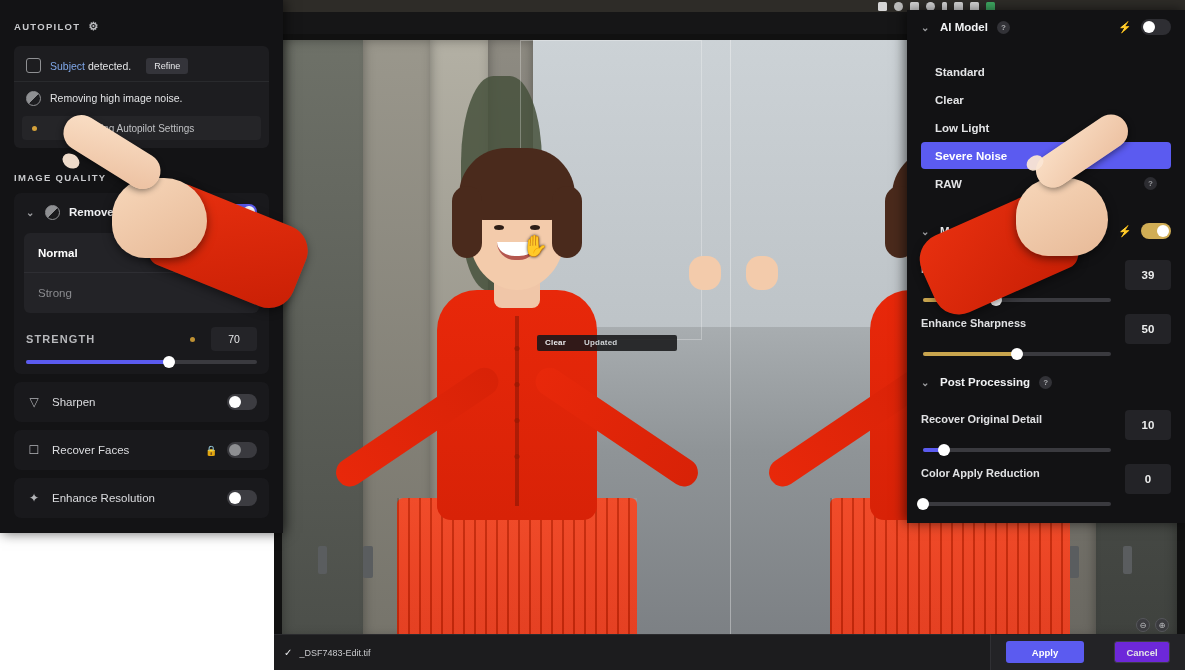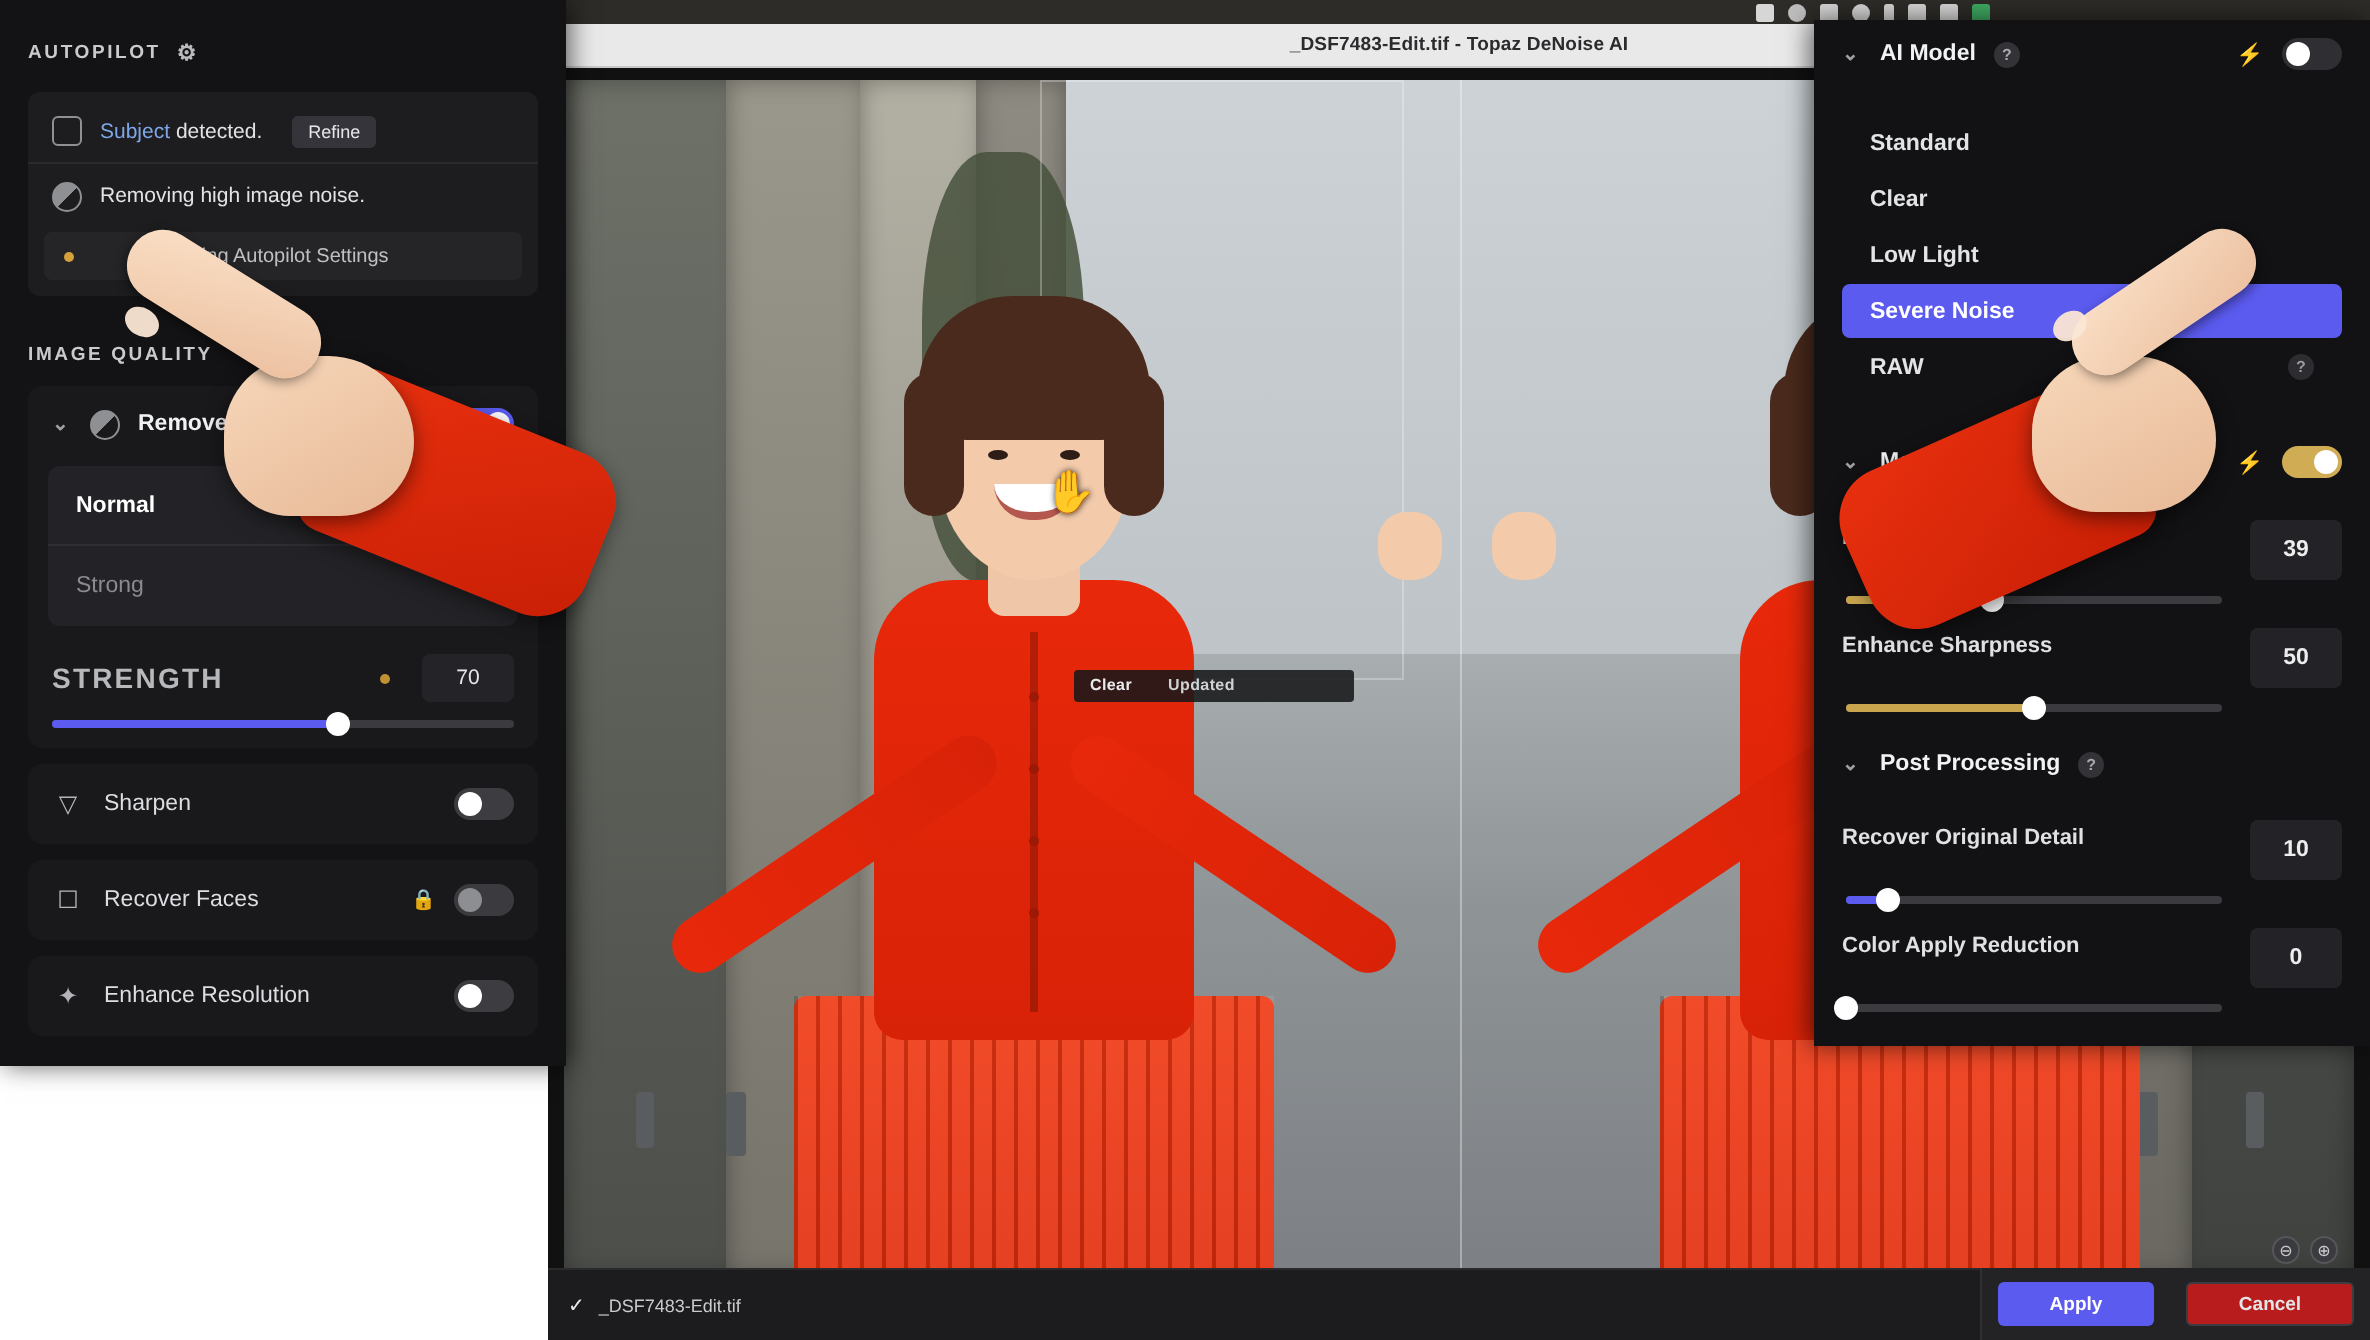--- a/index.html
+++ b/index.html
@@ -239,21 +239,21 @@
     position:absolute; right:0; bottom:0; width:195px; height:36px;
     background:#232326; display:flex; align-items:center;
     justify-content:space-around; border-left:1px solid #303034;
   }
   .btn-apply {
     width:78px;height:22px;border-radius:3px;background:#5b5bf0;
     color:#fff;font-size:9.5px;font-weight:600;
     display:flex;align-items:center;justify-content:center;cursor:pointer;
   }
   .btn-cancel {
-    width:84px;height:22px;border-radius:3px;background:#b91c1c;
+    width:56px;height:22px;border-radius:3px;background:#6d28d9;
     border:1px solid #3d3d42;
     color:#e4e5e7;font-size:9.5px;font-weight:600;
     display:flex;align-items:center;justify-content:center;cursor:pointer;
   }
 
   
   .left-panel {
     position:absolute; left:0; top:0; width:283px; height:533px;
     background:#131315; z-index:30;
     box-shadow: 2px 0 12px rgba(0,0,0,.6);
@@ -333,21 +333,21 @@
     font-size:11.5px; cursor:pointer; position:relative;
   }
   .seg-item.active { color:#fff; font-weight:700; border-bottom:1px solid #2e2e33;}
   .seg-item.idle   { color:#8a8b8f; }
   .seg-check { margin-left:auto; color:#e9eaec; font-size:12px; }
 
   .strength-row {
     display:flex; align-items:center; padding:14px 12px 0; gap:8px;
   }
   .strength-lbl {
-    font-size:14px; font-weight:700; letter-spacing:1.1px; color:#b7b8bb;
+    font-size:11px; font-weight:700; letter-spacing:1.1px; color:#b7b8bb;
   }
   .val-box {
     margin-left:auto; width:46px;height:24px;border-radius:4px;background:#242428;
     display:flex;align-items:center;justify-content:center;
     color:#e6e7e9;font-size:10.5px;
   }
   .slider { margin:9px 12px 0; height:4px; border-radius:2px; background:#3a3a3f; position:relative; }
   .slider .fill { position:absolute; left:0; top:0; bottom:0; border-radius:2px; background:#5b5bf0; }
   .slider .knob {
     position:absolute; top:-4px; width:12px;height:12px;border-radius:50%;
@@ -456,26 +456,20 @@
     <span class="mb-ico round"></span>
     <span class="mb-ico" style="width:5px"></span>
     <span class="mb-ico"></span>
     <span class="mb-ico"></span>
     <span class="mb-ico green"></span>
   </div>
 </div>
 
 <div class="app-window">
 
-  <div class="titlebar">
-    <span class="titlebar-text">_DSF7483-Edit.tif - Topaz DeNoise AI</span>
-    <div class="titlebar-right">
-      <span class="chev-down">⌄</span>
-    </div>
-  </div>
 
   <div class="preview">
     <div class="photo-wrap">
       <div class="street">
         <div class="sky"></div>
         <div class="road"></div>
         <div class="bld l1"></div>
         <div class="bld l2"></div>
         <div class="bld l3"></div>
         <div class="bld l4"></div>

